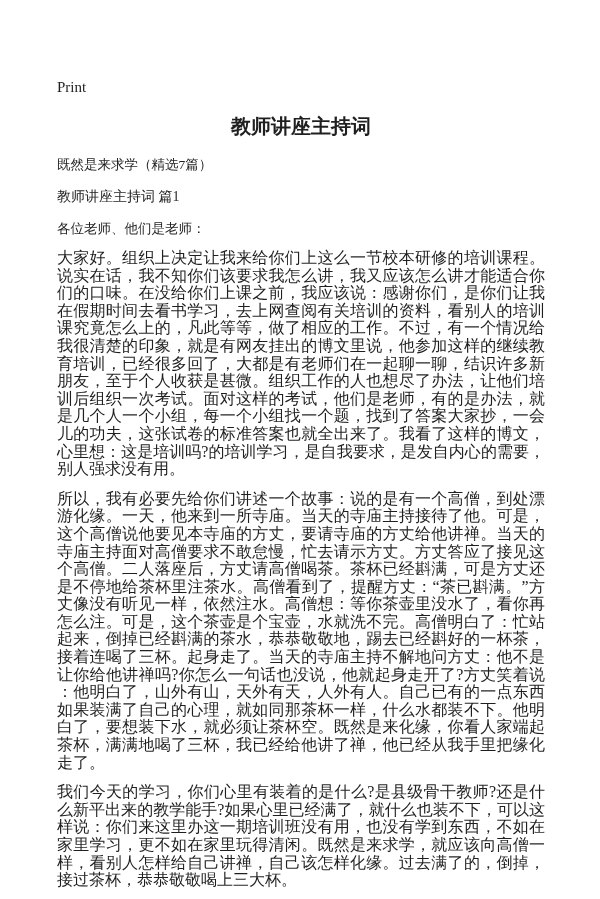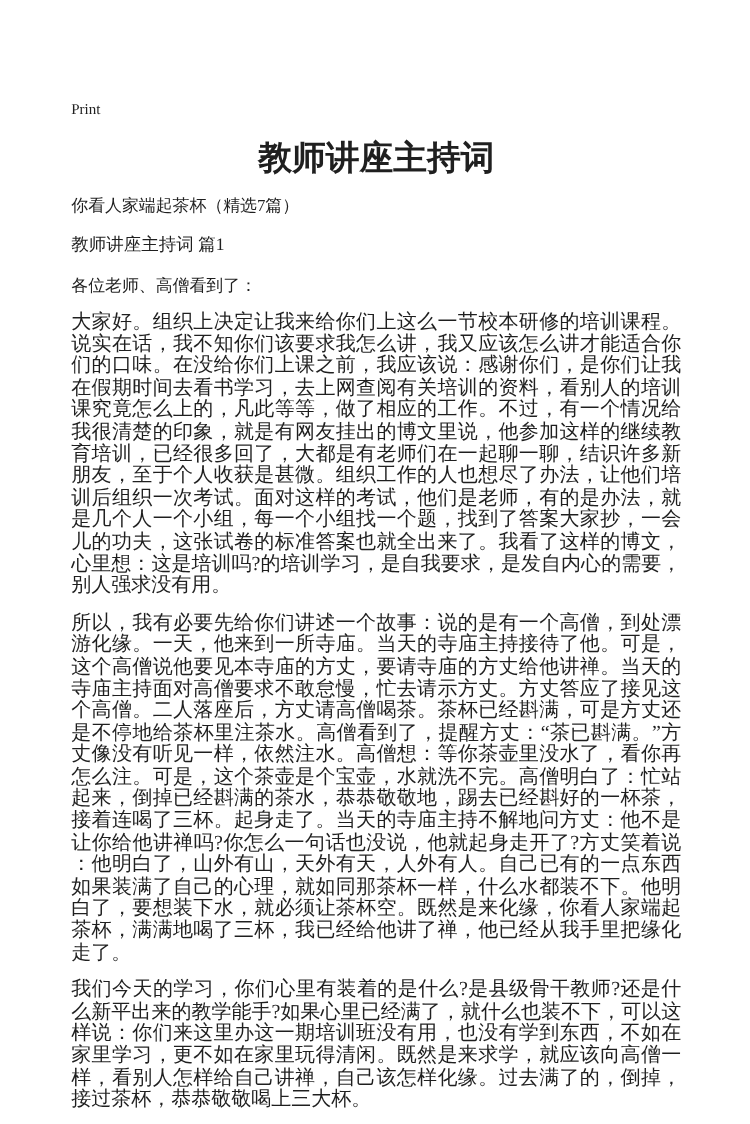--- a/index.html
+++ b/index.html
@@ -15,28 +15,28 @@
       color: #1f1f1f;
     }
     .page {
       box-sizing: border-box;
       width: 600px;
       height: 899px;
       padding: 78px 55px 0 57px;
       background: #ffffff;
     }
     .print-link {
-      font-size: 12px;
+      font-size: 15px;
       line-height: 17px;
       color: #1f1f1f;
       cursor: pointer;
       display: inline-block;
     }
     .title {
-      font-size: 27px;
+      font-size: 20px;
       line-height: 28px;
       font-weight: bold;
       text-align: center;
       margin: 16px 0 0 0;
     }
     .subtitle {
       font-size: 13.5px;
       line-height: 17.5px;
       font-weight: normal;
       margin: 16px 0 0 0;
@@ -64,25 +64,25 @@
   </style>
 </head>
 <body>
 
 <div class="page">
 
   <span class="print-link">Print</span>
 
   <h1 class="title">教师讲座主持词</h1>
 
-  <p class="subtitle">你看人家端起茶杯（精选7篇）</p>
+  <p class="subtitle">既然是来求学（精选7篇）</p>
 
   <h2 class="section-heading">教师讲座主持词 篇1</h2>
 
-  <p class="greeting">各位老师、高僧看到了：</p>
+  <p class="greeting">各位老师、他们是老师：</p>
 
   <p class="body-para">大家好。组织上决定让我来给你们上这么一节校本研修的培训课程。说实在话，我不知你们该要求我怎么讲，我又应该怎么讲才能适合你们的口味。在没给你们上课之前，我应该说：感谢你们，是你们让我在假期时间去看书学习，去上网查阅有关培训的资料，看别人的培训课究竟怎么上的，凡此等等，做了相应的工作。不过，有一个情况给我很清楚的印象，就是有网友挂出的博文里说，他参加这样的继续教育培训，已经很多回了，大都是有老师们在一起聊一聊，结识许多新朋友，至于个人收获是甚微。组织工作的人也想尽了办法，让他们培训后组织一次考试。面对这样的考试，他们是老师，有的是办法，就是几个人一个小组，每一个小组找一个题，找到了答案大家抄，一会儿的功夫，这张试卷的标准答案也就全出来了。我看了这样的博文，心里想：这是培训吗?的培训学习，是自我要求，是发自内心的需要，别人强求没有用。</p>
 
   <p class="body-para">所以，我有必要先给你们讲述一个故事：说的是有一个高僧，到处漂游化缘。一天，他来到一所寺庙。当天的寺庙主持接待了他。可是，这个高僧说他要见本寺庙的方丈，要请寺庙的方丈给他讲禅。当天的寺庙主持面对高僧要求不敢怠慢，忙去请示方丈。方丈答应了接见这个高僧。二人落座后，方丈请高僧喝茶。茶杯已经斟满，可是方丈还是不停地给茶杯里注茶水。高僧看到了，提醒方丈：“茶已斟满。”方丈像没有听见一样，依然注水。高僧想：等你茶壶里没水了，看你再怎么注。可是，这个茶壶是个宝壶，水就洗不完。高僧明白了：忙站起来，倒掉已经斟满的茶水，恭恭敬敬地，踢去已经斟好的一杯茶，接着连喝了三杯。起身走了。当天的寺庙主持不解地问方丈：他不是让你给他讲禅吗?你怎么一句话也没说，他就起身走开了?方丈笑着说：他明白了，山外有山，天外有天，人外有人。自己已有的一点东西如果装满了自己的心理，就如同那茶杯一样，什么水都装不下。他明白了，要想装下水，就必须让茶杯空。既然是来化缘，你看人家端起茶杯，满满地喝了三杯，我已经给他讲了禅，他已经从我手里把缘化走了。</p>
 
   <p class="body-para">我们今天的学习，你们心里有装着的是什么?是县级骨干教师?还是什么新平出来的教学能手?如果心里已经满了，就什么也装不下，可以这样说：你们来这里办这一期培训班没有用，也没有学到东西，不如在家里学习，更不如在家里玩得清闲。既然是来求学，就应该向高僧一样，看别人怎样给自己讲禅，自己该怎样化缘。过去满了的，倒掉，接过茶杯，恭恭敬敬喝上三大杯。</p>
 
 </div>
 
 </body></html>

